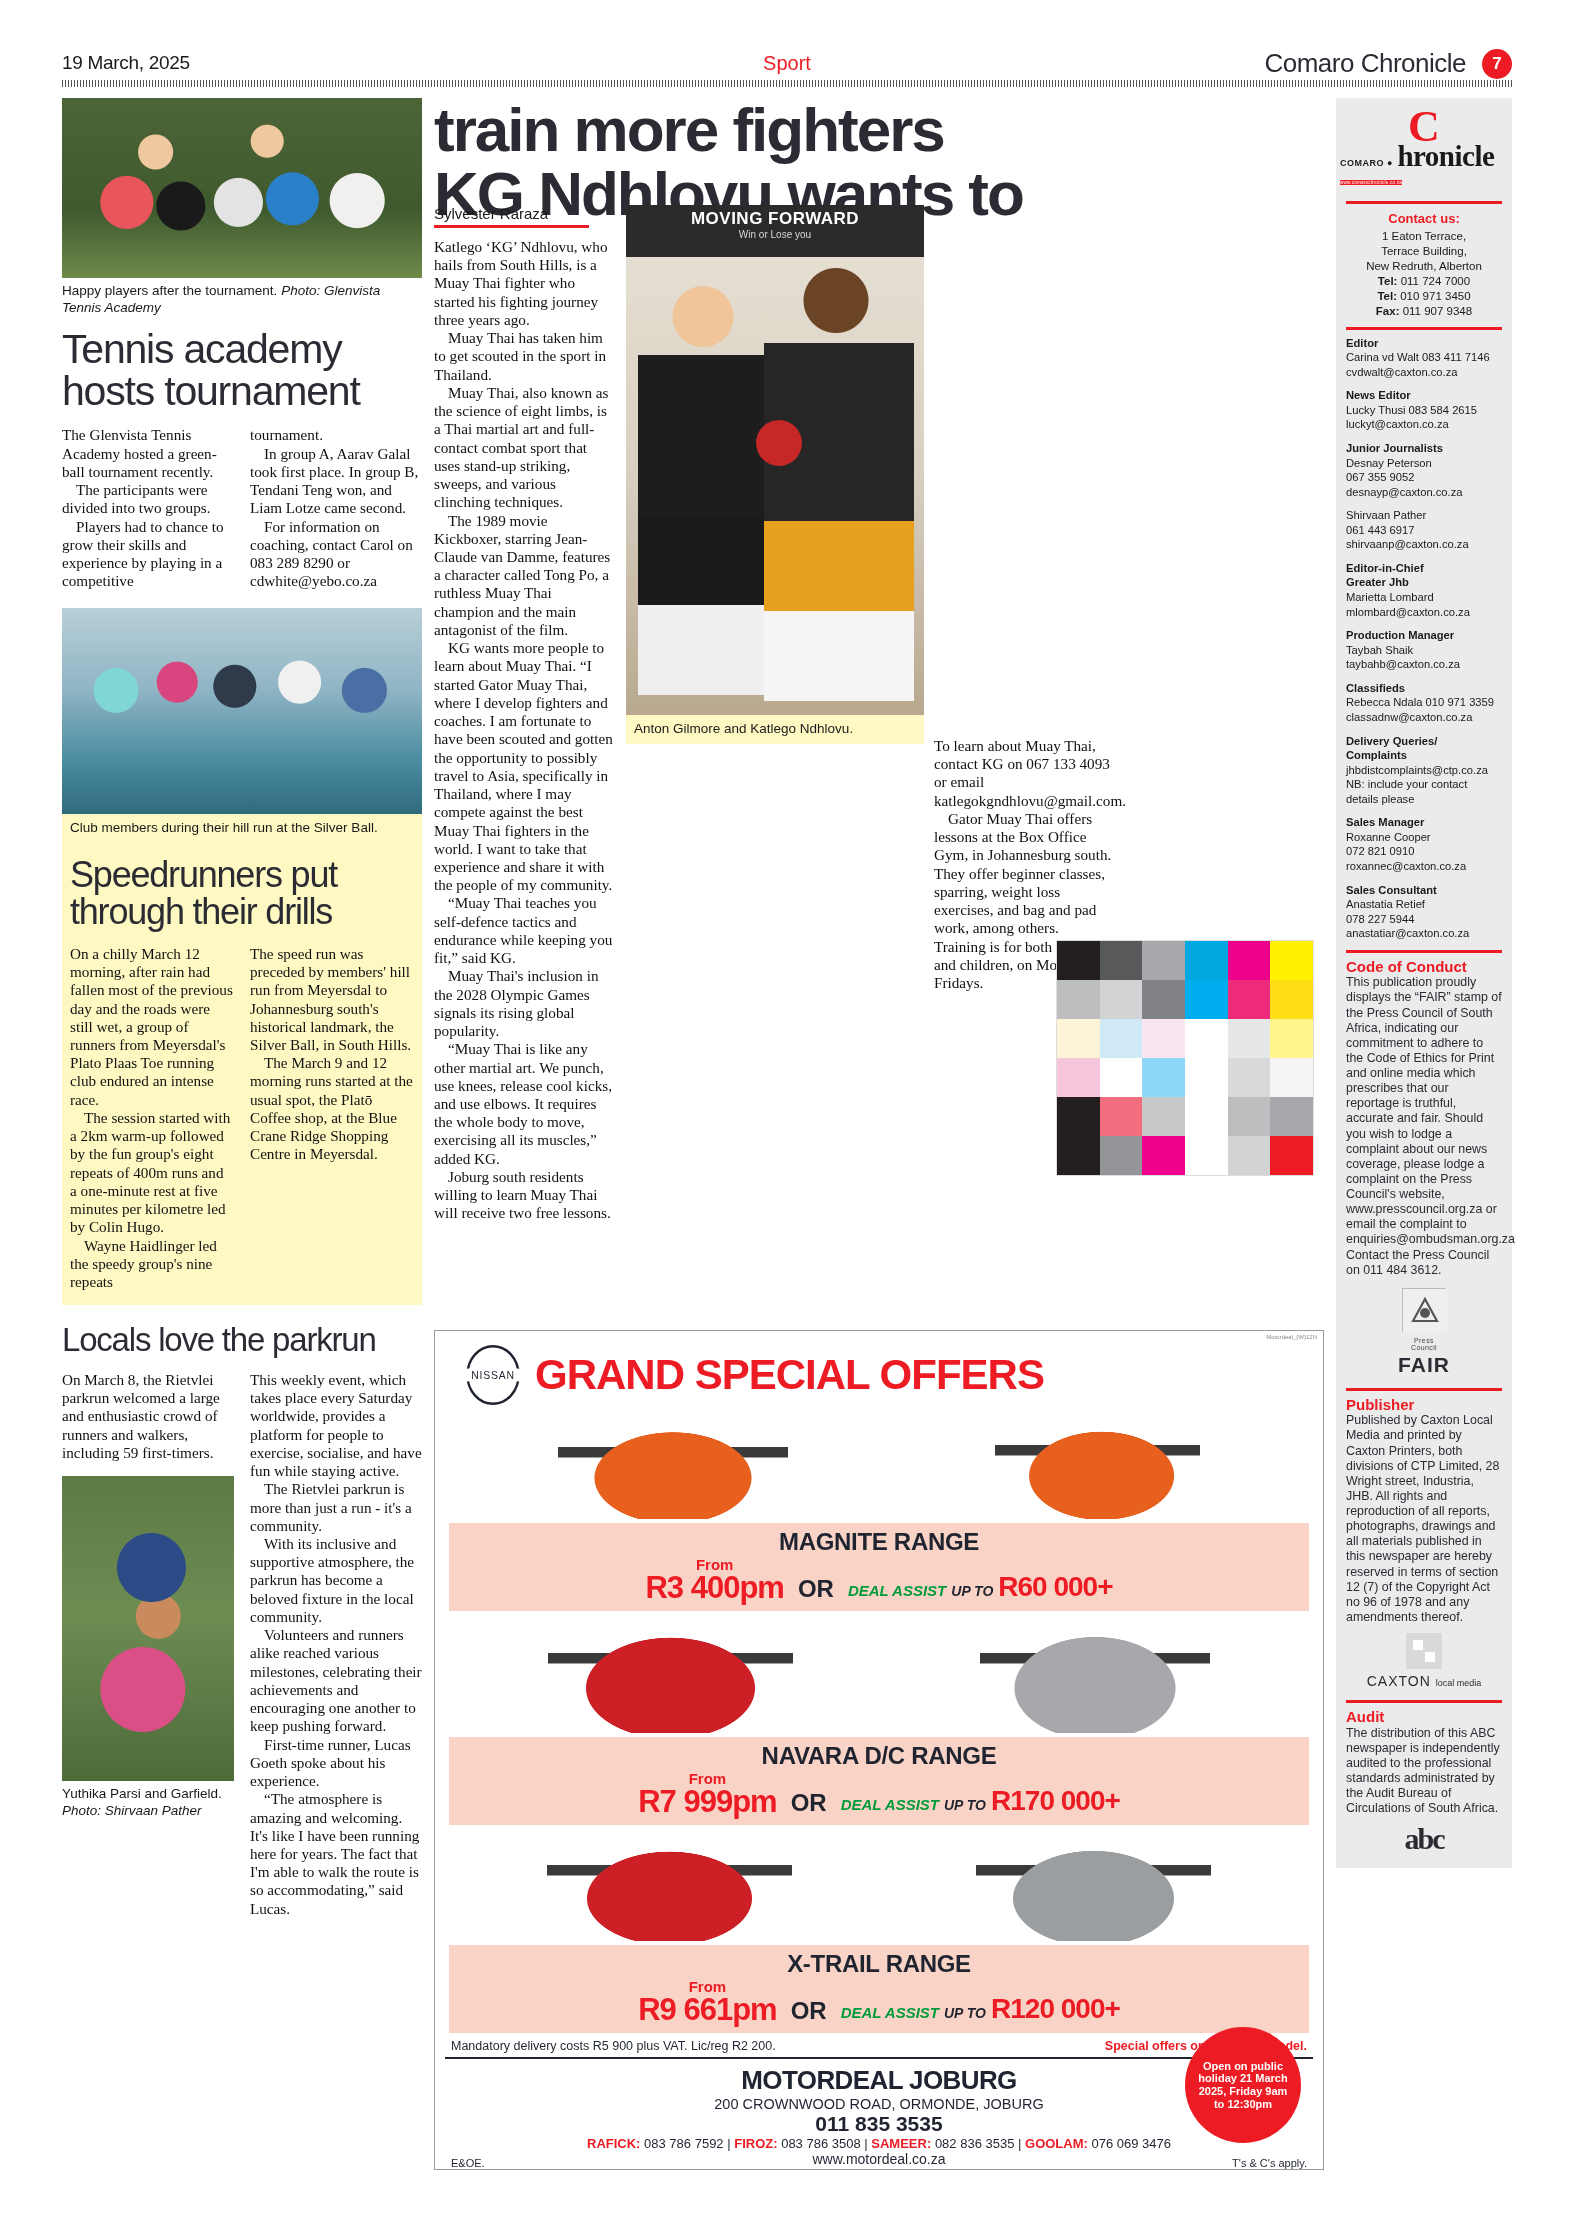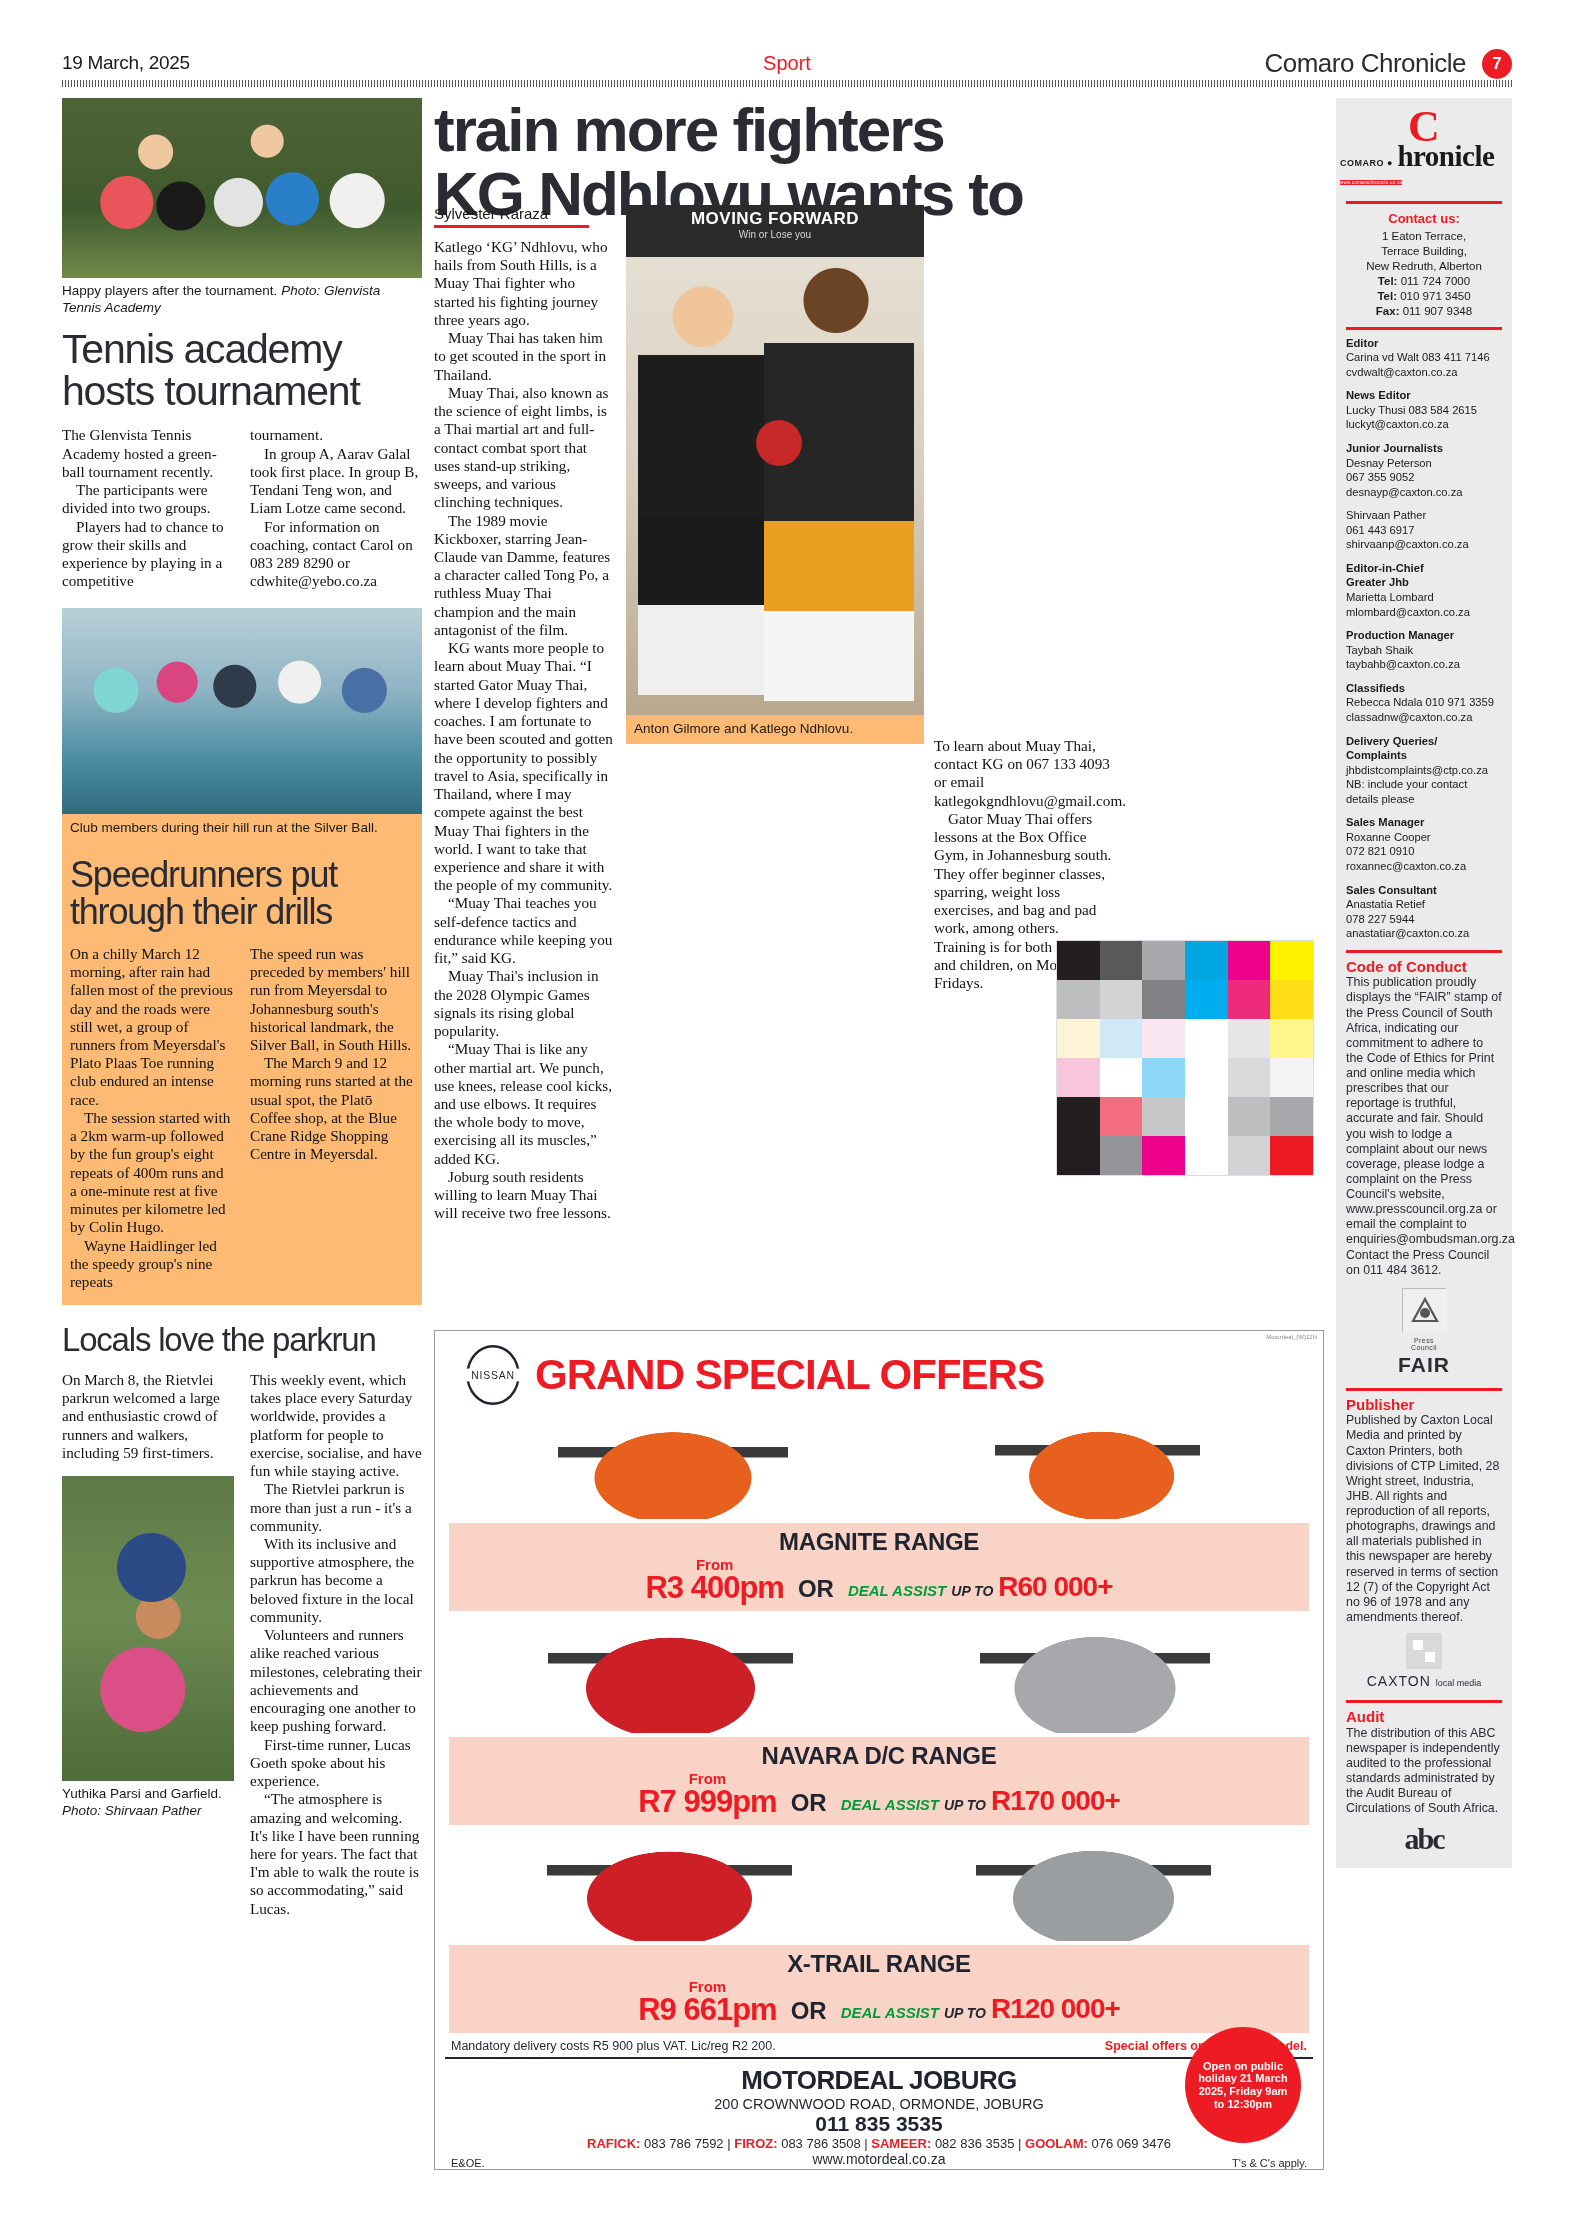--- a/index.html
+++ b/index.html
@@ -69,21 +69,21 @@
   }
   .body-col p { text-indent: 0; }
   .body-col p + p { text-indent: 14px; }
   .byline {
     font-family: "Liberation Sans", sans-serif;
     font-size: 15px; color: #1a1a1a; padding-bottom: 3px;
   }
   .byline-rule { height: 3px; background: #ed1c24; width: 155px; margin-bottom: 10px; }
 
   
-  .grey-block { background: #fdba74; }
+  .grey-block { background: #fef9c3; }
 
   
   .sidebar-inner {
     background: #ebebeb; padding: 8px 10px 12px 10px; width: 176px;
   }
   .logo-box {
     background: #ebebeb; text-align: center; padding: 2px 0 6px 0;
   }
   .logo-c {
     display: inline-block; font-family: "Liberation Serif", serif;

